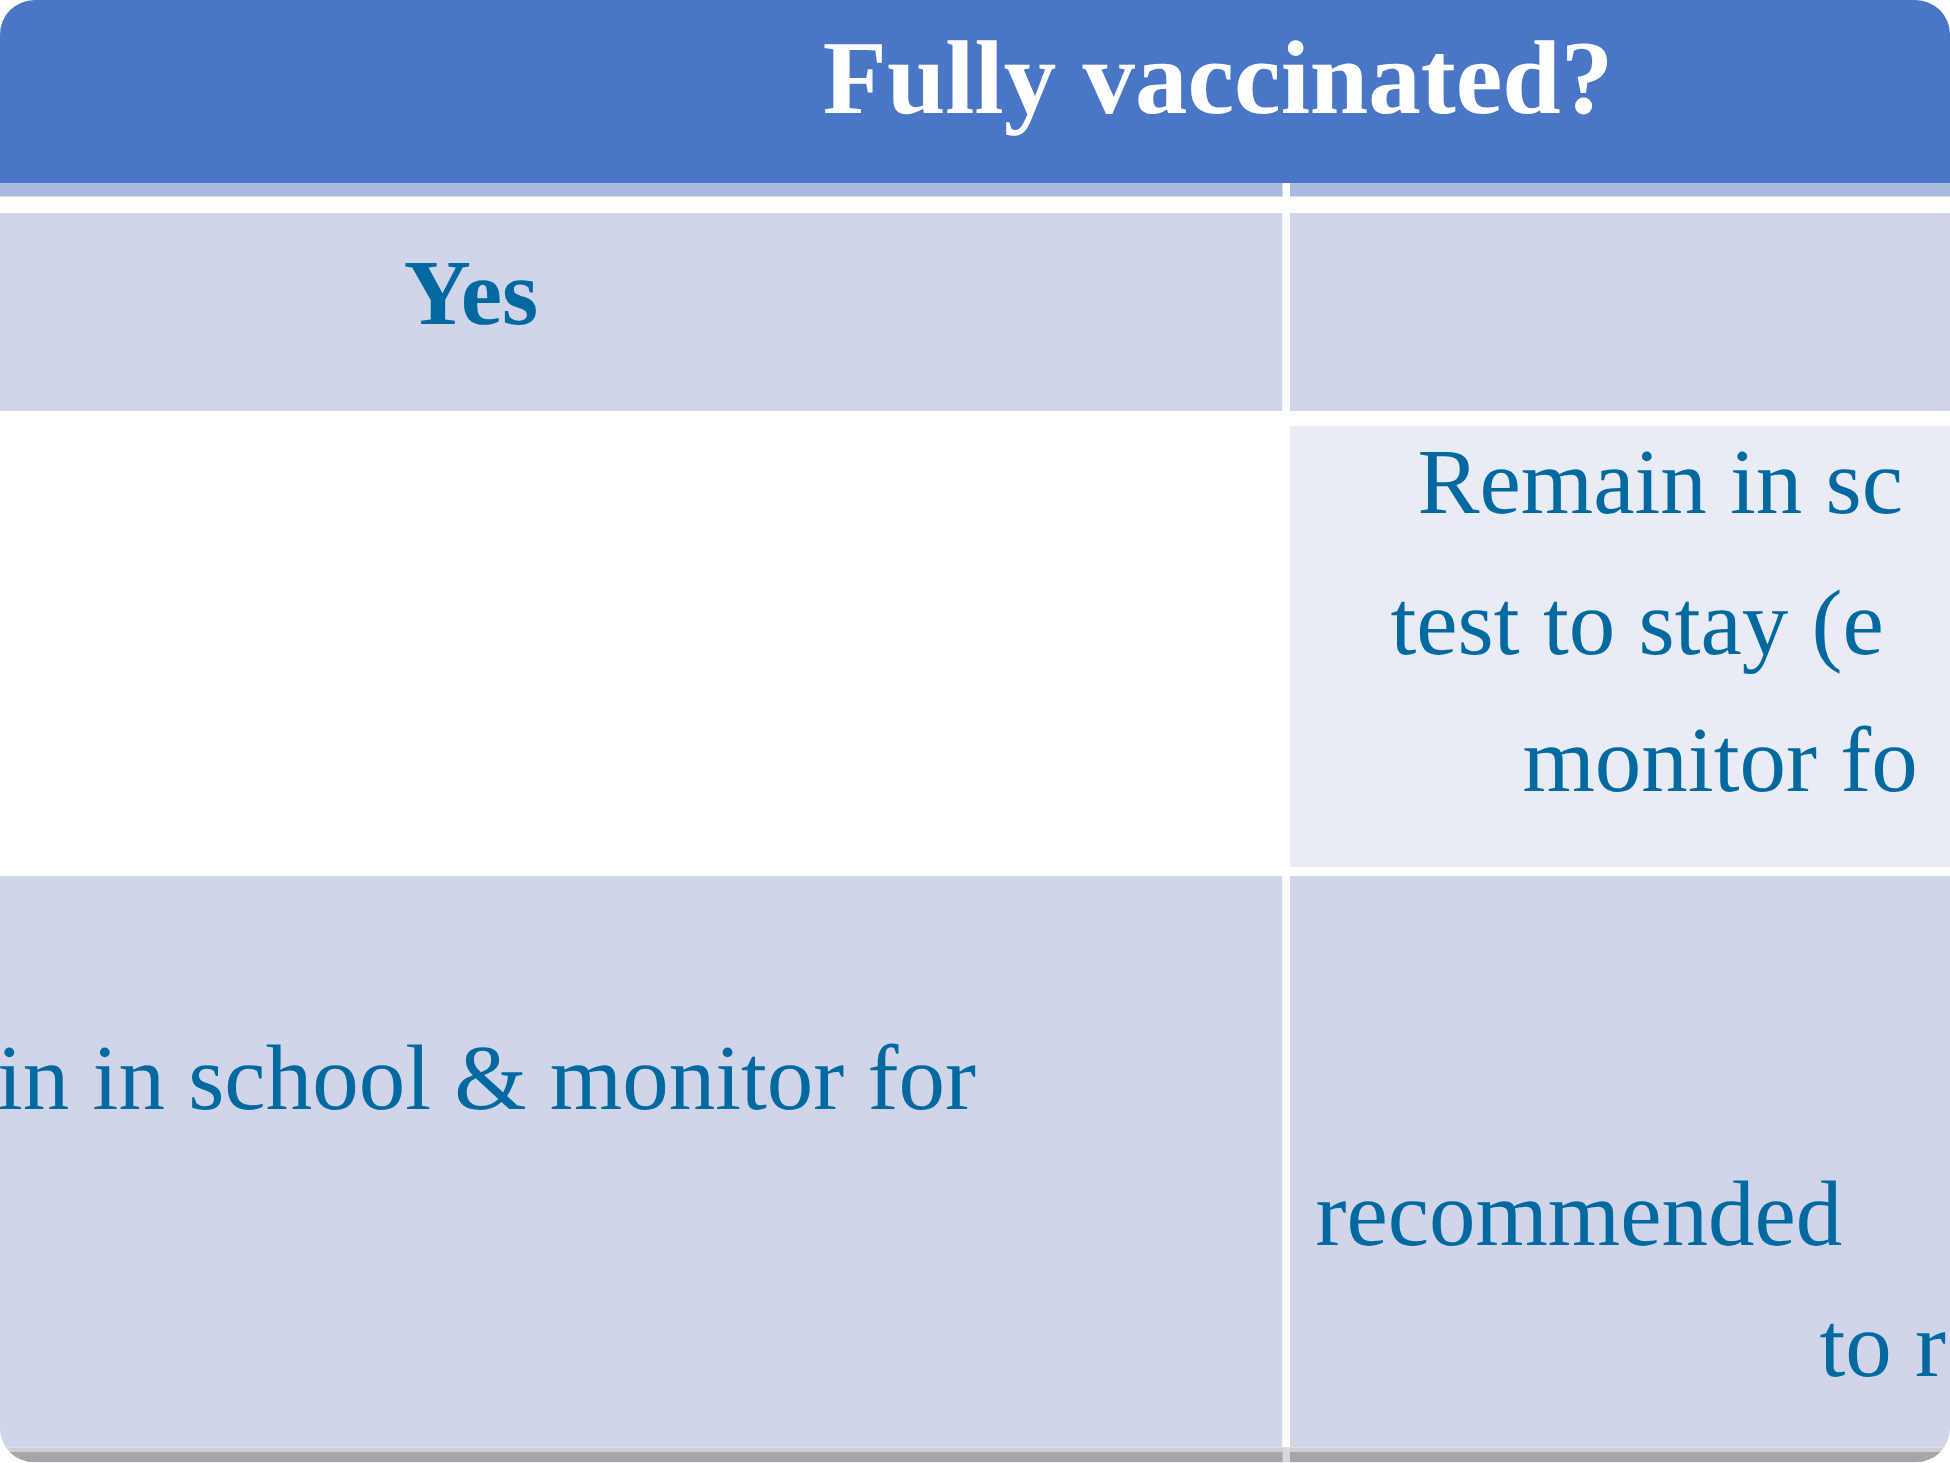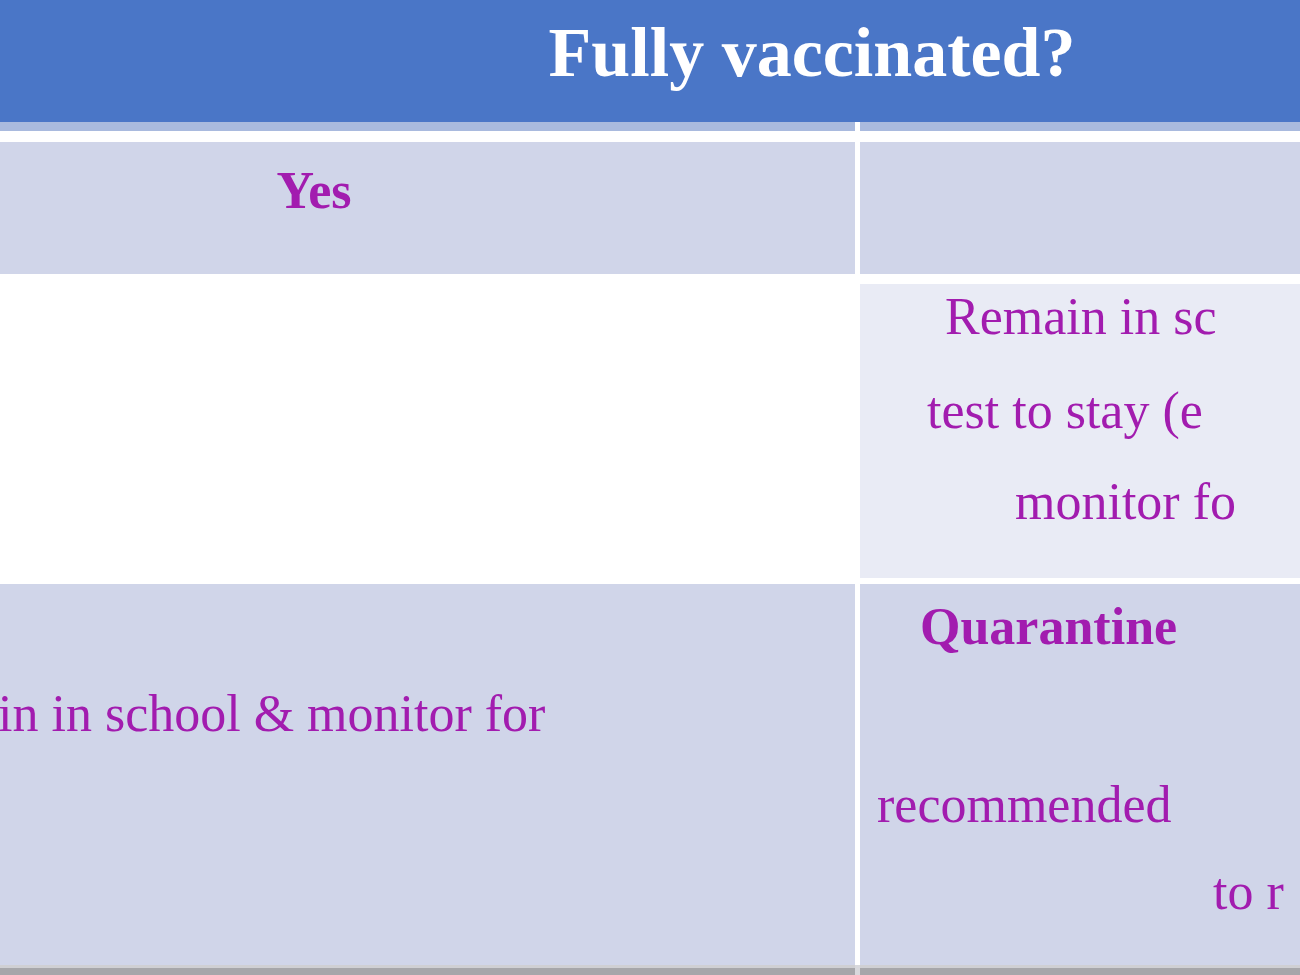--- a/index.html
+++ b/index.html
@@ -2,20 +2,21 @@
 <html><head>
 <meta charset="utf-8">
 <style>
   html,body{margin:0;padding:0;background:#ffffff;}
   .canvas{
     position:relative;
     width:1300px;height:975px;
     overflow:hidden;
     background:#ffffff;
     font-family:"Liberation Serif","DejaVu Serif",serif;
+    border-radius:23px;
   }
   .abs{position:absolute;}
   
   .header-cell{left:0;top:0;width:1300px;height:122px;background:#4a76c7;}
   .header-strip{left:0;top:122px;width:1300px;height:9px;background:#a9bade;}
   .header-title{
     top:18px;left:812px;transform:translateX(-50%);
     font-size:70px;font-weight:bold;color:#ffffff;
     line-height:1;white-space:nowrap;
   }
@@ -31,21 +32,21 @@
   .r4-left{left:0;top:584px;width:855px;height:381px;}
   .r4-right{left:860px;top:584px;width:440px;height:381px;}
   
   .col-divider{left:855px;top:122px;width:5px;height:843px;background:#ffffff;}
   .bottom-strip{left:0;top:965px;width:1300px;height:3px;background:#cfcfd3;}
   .bottom-bar{left:0;top:968px;width:1300px;height:7px;background:#a6a6aa;}
   .bottom-divider{left:855px;top:965px;width:5px;height:10px;background:#d8d8dc;}
   
   .tline{
     position:absolute;
-    font-size:52px;line-height:1;color:#a21caf;
+    font-size:62px;line-height:1;color:#0369a1;
     white-space:nowrap;
     text-align:center;
   }
   .bold{font-weight:bold;}
   .centered{transform:translateX(-50%);}
   
   .yes-label{top:23px;left:314px;}
   .r3l-1{top:54px;left:-4px;}
   .r3l-2{top:144px;left:355px;}
   .r3r-1{top:7px;left:85px;}
@@ -78,21 +79,20 @@
   <div class="abs cell shade-light r3-right">
     <div class="tline r3r-1">Remain in sc</div>
     <div class="tline r3r-2">test to stay (e</div>
     <div class="tline r3r-3">monitor fo</div>
   </div>
 
   <div class="abs cell shade-dark r4-left">
     <div class="tline r4l-1">in in school &amp; monitor for</div>
   </div>
   <div class="abs cell shade-dark r4-right">
-    <div class="tline bold r4r-1">Quarantine</div>
     <div class="tline r4r-3">recommended</div>
     <div class="tline r4r-4">to r</div>
   </div>
 
   <div class="abs col-divider"></div>
   <div class="abs bottom-strip"></div>
   <div class="abs bottom-bar"></div>
   <div class="abs bottom-divider"></div>
 
 </div>

